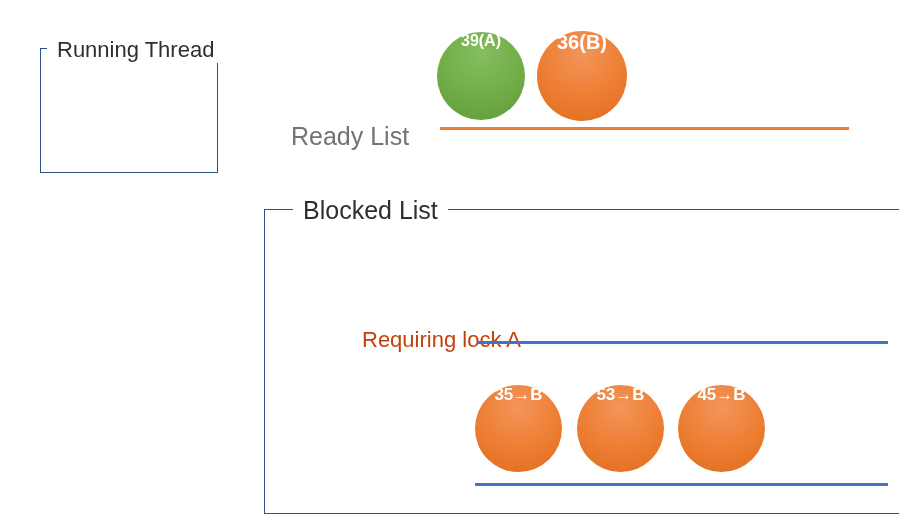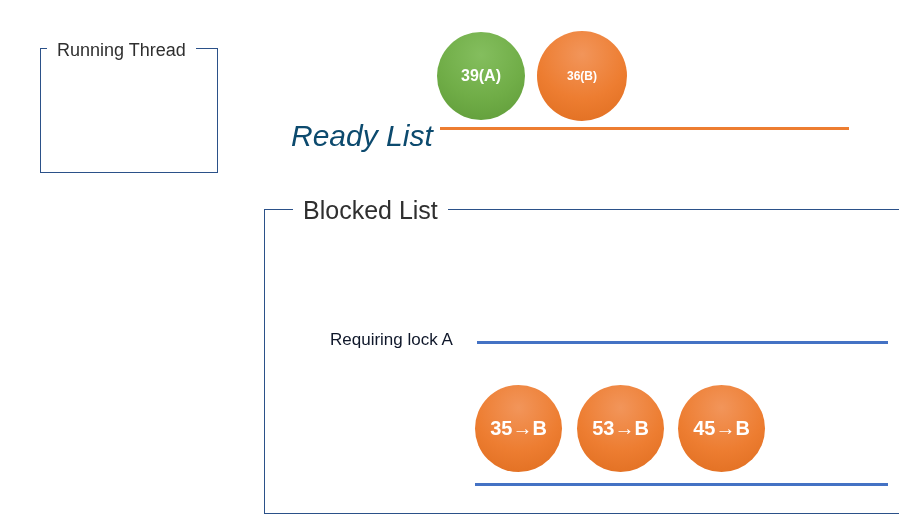--- a/index.html
+++ b/index.html
@@ -32,77 +32,76 @@
   }
   .box-title {
     position: absolute;
     background: #ffffff;
     color: #2f2f2f;
     white-space: nowrap;
     padding: 0 10px;
   }
   .running-thread-title {
     left: 6px; top: -12px;
-    font-size: 18px;
+    font-size: 22px;
     line-height: 26px;
   }
   .blocked-list-title {
     left: 28px; top: -16px;
     font-size: 25px;
     line-height: 32px;
   }
   
   .ready-list-title {
     position: absolute;
     left: 291px; top: 120px;
-    font-size: 30px;
+    font-size: 25px;
     line-height: 32px;
-    color: #0c4a6e;
+    color: #737373;
     white-space: nowrap;
-    font-style: italic;
   }
   .queue-label {
     position: absolute;
-    font-size: 17px;
+    font-size: 22px;
     line-height: 22px;
-    color: #0f172a;
+    color: #c2410c;
     white-space: nowrap;
+    margin-left: 32px;
   }
   .queue-label-a { left: 65px; top: 119px; }
   .queue-label-b { left: 65px; top: 261px; }
   
   .hline { position: absolute; height: 3px; }
   .ready-line {
     left: 440px; top: 127px;
     width: 409px;
     background: #ED7D31;
   }
   .lock-line { background: #4472C4; }
   .lock-line-a { left: 212px; top: 131px; width: 411px; }
   .lock-line-b { left: 210px; top: 273px; width: 413px; }
   
   .thread-circle {
     position: absolute;
     border-radius: 50%;
     display: flex;
-    align-items: center;
     justify-content: center;
     color: #ffffff;
     font-weight: bold;
     text-align: center;
   }
   .circle-green {
     background: radial-gradient(circle at 50% 26%, #84BE5E 0%, #70AD47 55%, #5E9A38 100%);
   }
   .circle-orange {
     background: radial-gradient(circle at 50% 26%, #F2955A 0%, #ED7D31 55%, #DE6C1E 100%);
   }
   .ready-circle-1 { left: 437px; top: 32px; width: 88px; height: 88px; font-size: 16px; }
-  .ready-circle-2 { left: 537px; top: 31px; width: 90px; height: 90px; font-size: 12px; }
-  .blocked-circle { width: 87px; height: 87px; top: 175px; font-size: 20px; }
+  .ready-circle-2 { left: 537px; top: 31px; width: 90px; height: 90px; font-size: 20px; }
+  .blocked-circle { width: 87px; height: 87px; top: 175px; font-size: 17px; }
   .blocked-circle-1 { left: 210px; }
   .blocked-circle-2 { left: 312px; }
   .blocked-circle-3 { left: 413px; }
 </style>
 </head>
 <body>
 
 <div class="canvas">
 
   <div class="group-box running-thread-box">

